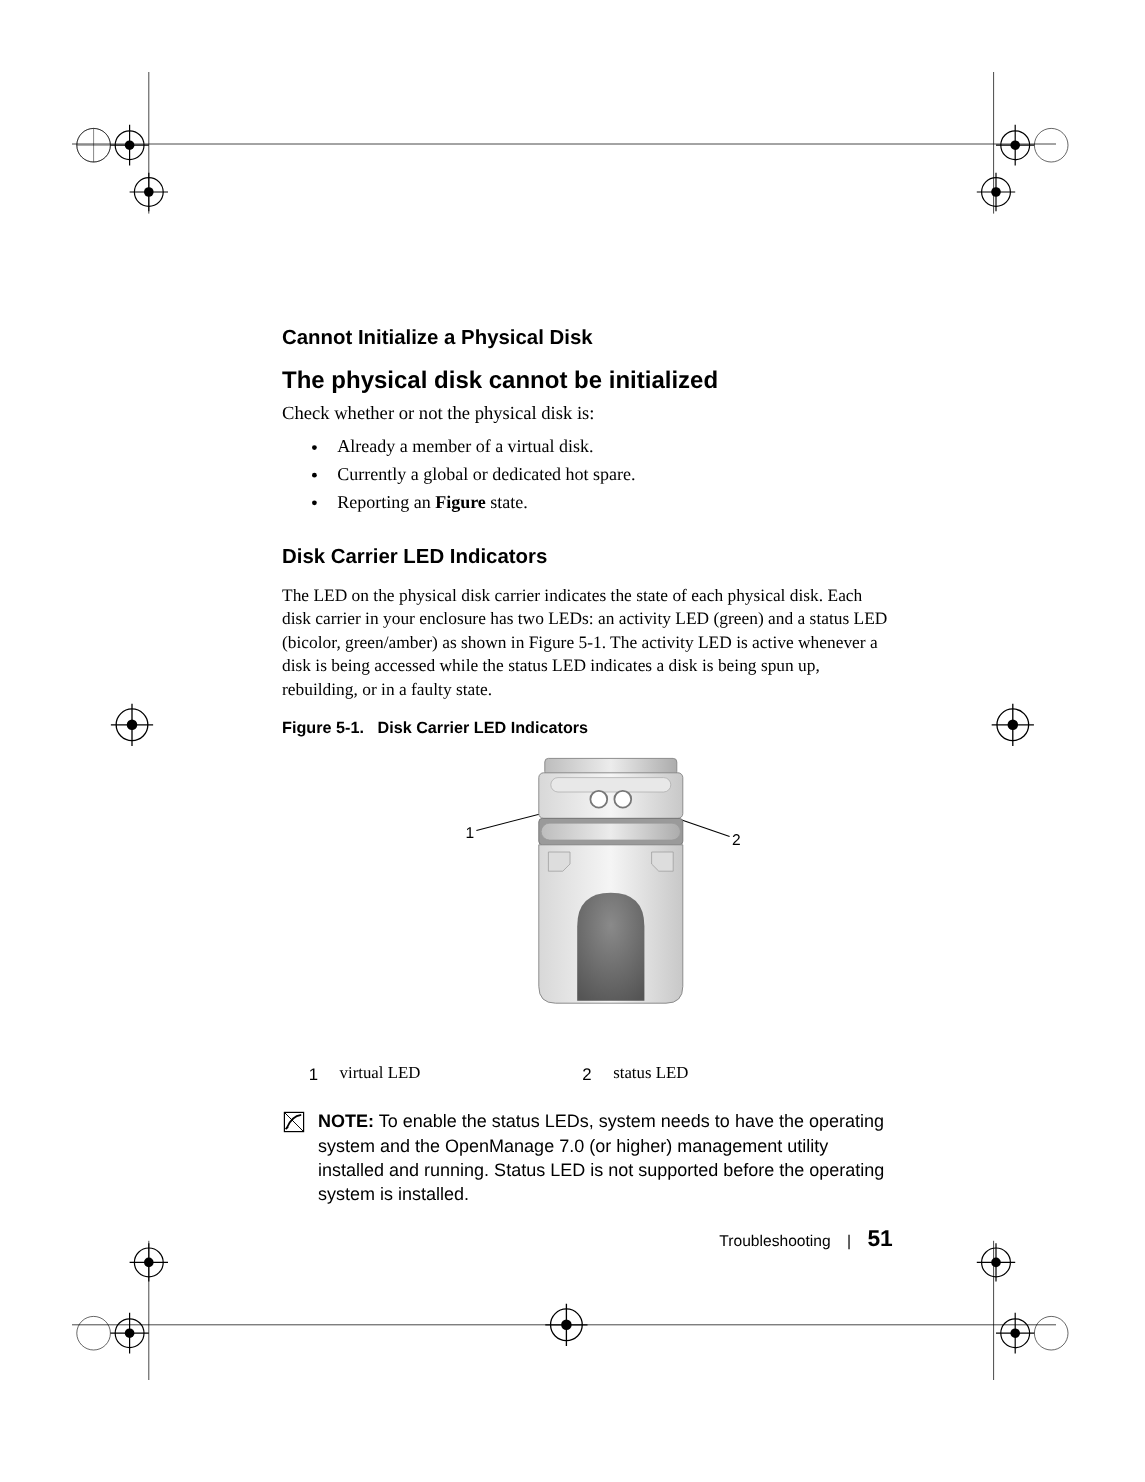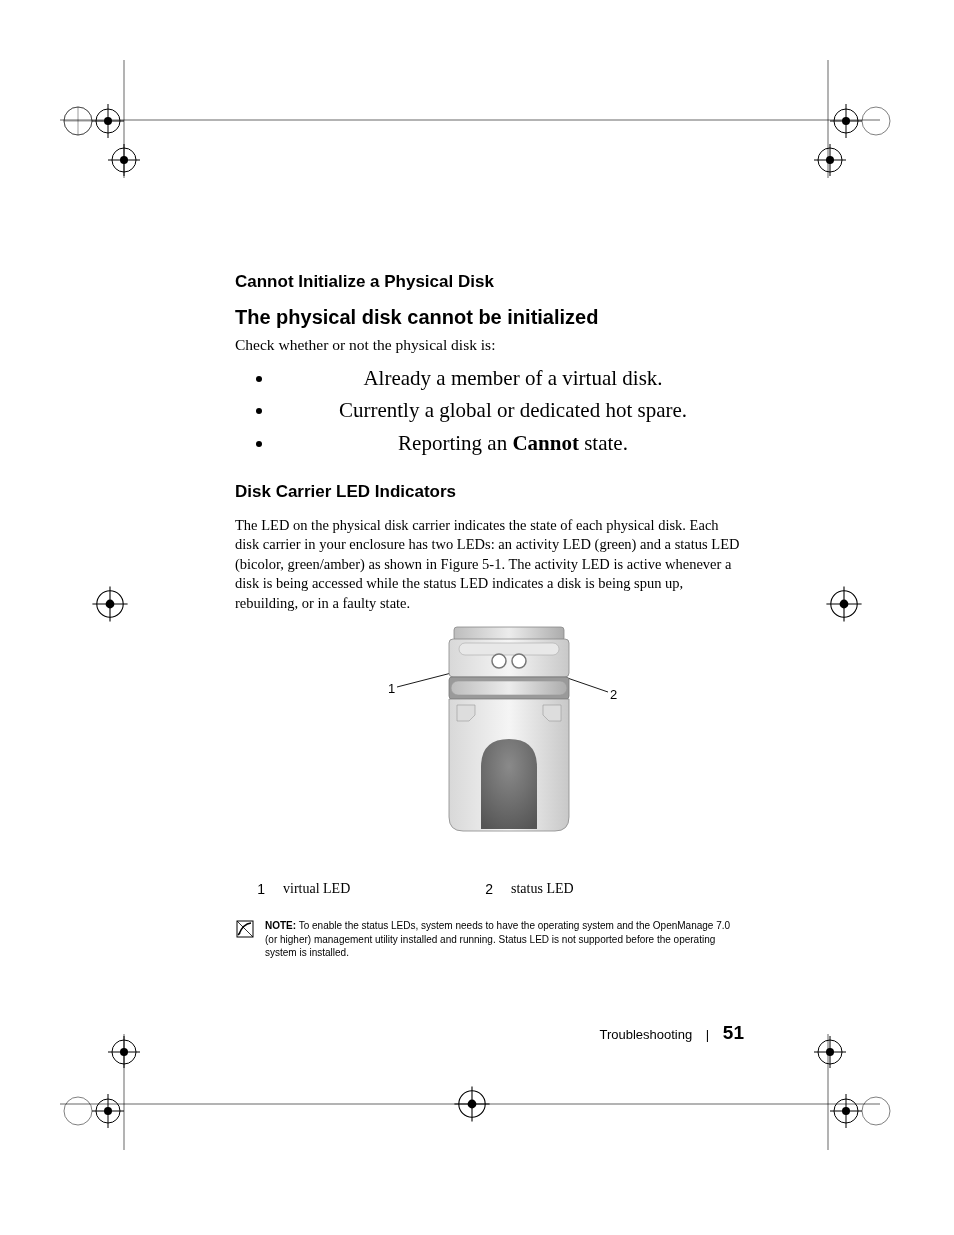--- a/index.html
+++ b/index.html
@@ -33,24 +33,23 @@
   .para {
     font-size: 15.5px;
     line-height: 1.35;
     margin: 0 0 6px 0;
   }
   ul.bullets {
     margin: 4px 0 6px 0;
     padding-left: 40px;
   }
   ul.bullets li {
-    font-size: 21px;
+    font-size: 15px;
     line-height: 1.55;
     padding-left: 6px;
-    text-align: center;
   }
   .bold { font-weight: bold; }
   .fig-caption {
     font-family: Arial, Helvetica, sans-serif;
     font-weight: bold;
     font-size: 13.5px;
     margin: 14px 0 10px 0;
   }
   .figure-wrap {
     width: 100%;
@@ -76,21 +75,21 @@
     align-items: flex-start;
     margin-top: 22px;
     gap: 10px;
   }
   .note-icon {
     flex: 0 0 20px;
     height: 20px;
   }
   .note-text {
     font-family: Arial, Helvetica, sans-serif;
-    font-size: 10px;
+    font-size: 15px;
     line-height: 1.35;
   }
   .footer {
     position: absolute;
     right: 210px;
     top: 1022px;
     font-size: 13px;
     font-family: Arial, Helvetica, sans-serif;
   }
   .footer .sep { margin: 0 10px; }
@@ -112,27 +111,30 @@
 <body>
 
 <div class="content">
   <div class="h2">Cannot Initialize a Physical Disk</div>
   <div class="h3">The physical disk cannot be initialized</div>
   <div class="para">Check whether or not the physical disk is:</div>
   <ul class="bullets">
     <li>Already a member of a virtual disk.</li>
     <li>Currently a global or dedicated hot spare.</li>
     <li>
-      <span>Reporting an </span><span class="bold">Cannot</span><span> state.</span>
+      <span>Reporting an </span><span class="bold">Figure</span><span> state.</span>
     </li>
   </ul>
 
   <div class="h2" style="margin-top:22px">Disk Carrier LED Indicators</div>
   <div class="para" style="font-size:14.5px">The LED on the physical disk carrier indicates the state of each physical disk. Each disk carrier in your enclosure has two LEDs: an activity LED (green) and a status LED (bicolor, green/amber) as shown in Figure 5-1. The activity LED is active whenever a disk is being accessed while the status LED indicates a disk is being spun up, rebuilding, or in a faulty state.</div>
 
+  <div class="fig-caption">
+    <span>Figure 5-1.</span>&nbsp;&nbsp;&nbsp;<span>Disk Carrier LED Indicators</span>
+  </div>
 
   <div class="figure-wrap">
     <span class="callout-num" style="left:153px; top:62px;">1</span>
     <span class="callout-num" style="left:375px; top:68px;">2</span>
     <svg width="510" height="230" viewBox="0 0 510 230">
 
       <line x1="162" y1="68" x2="263" y2="42" stroke="#000" stroke-width="0.9"></line>
       <line x1="373" y1="73" x2="283" y2="42" stroke="#000" stroke-width="0.9"></line>
 
       <defs>

